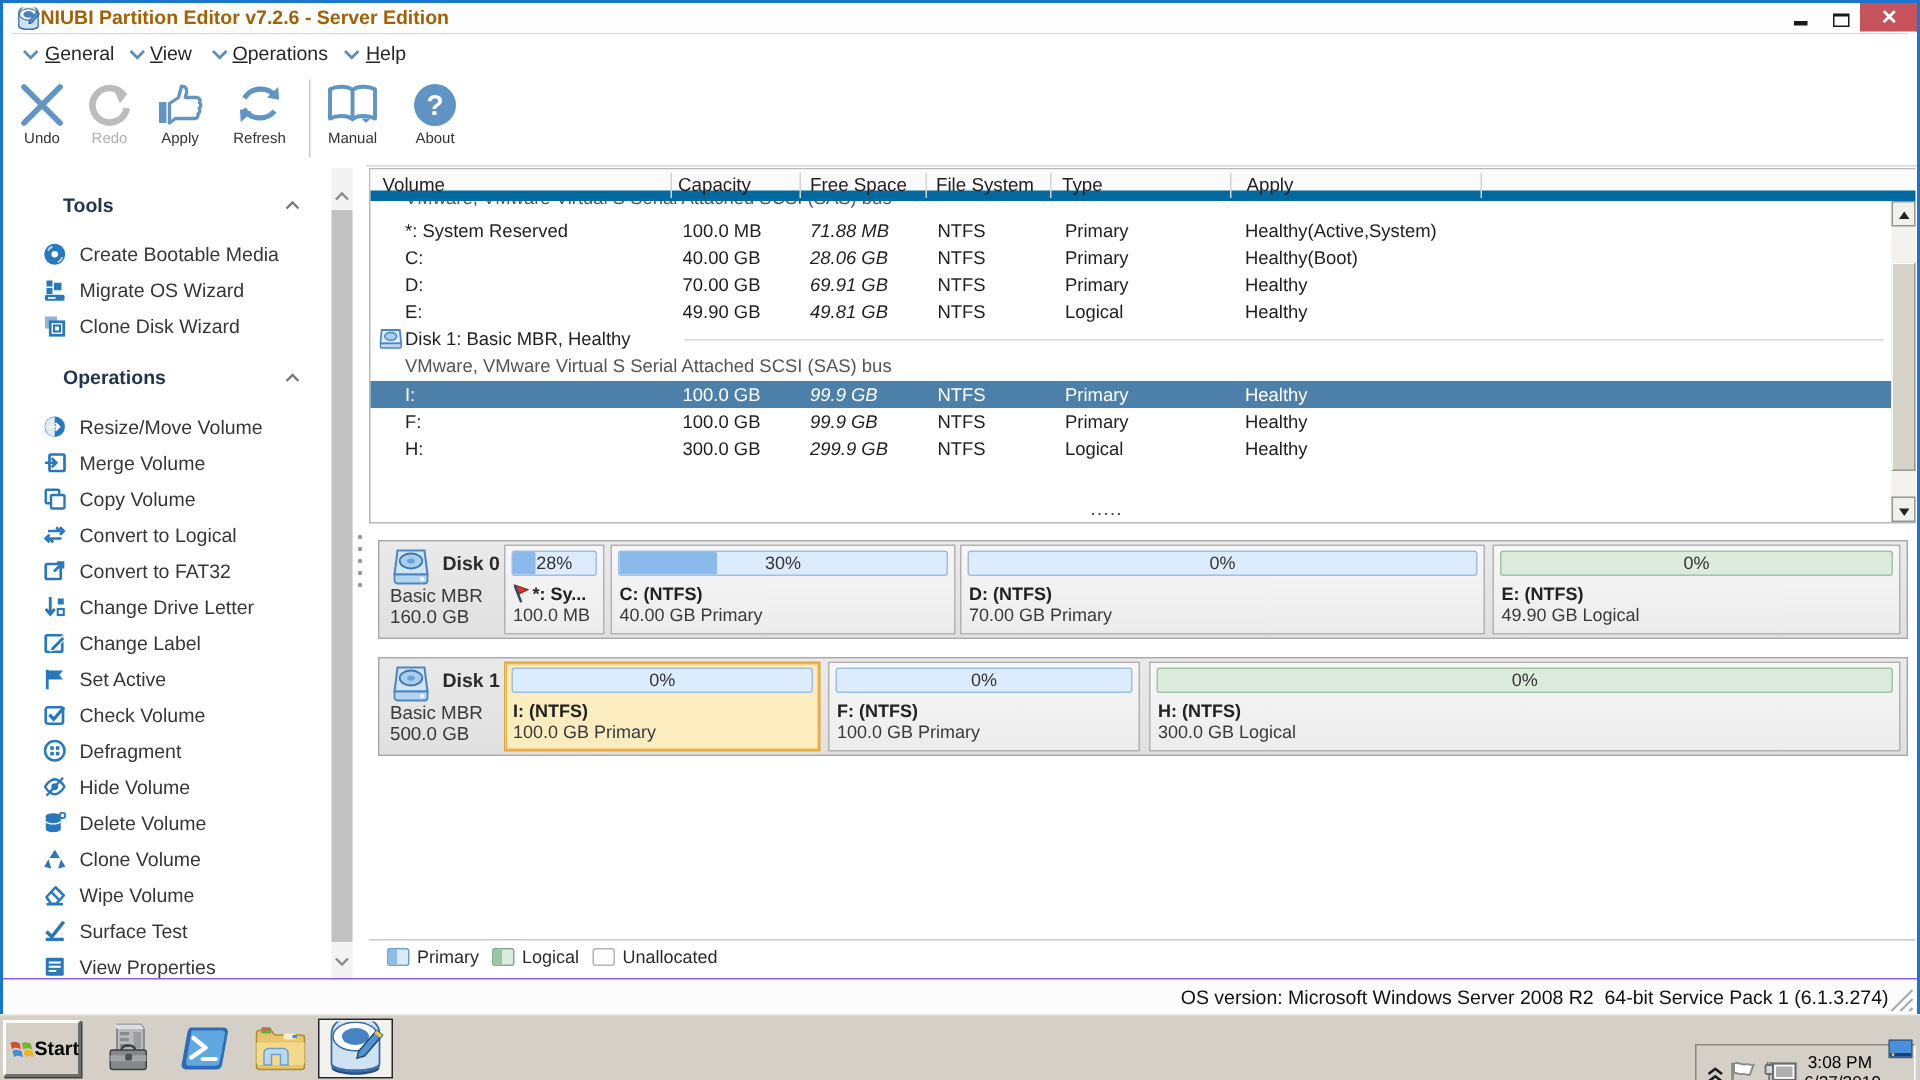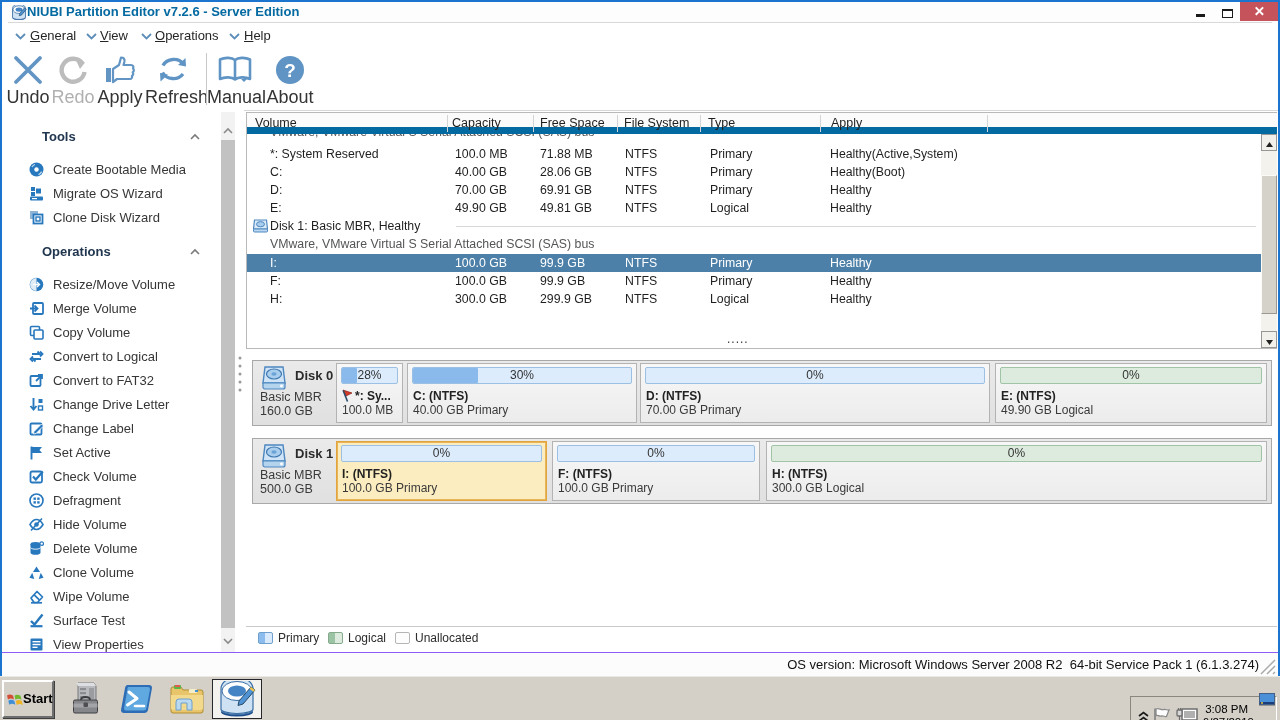--- a/index.html
+++ b/index.html
@@ -5,55 +5,55 @@
 * { margin:0; padding:0; box-sizing:border-box; }
 html,body { width:1280px; height:720px; overflow:hidden; font-family:"Liberation Sans", sans-serif; background:#fff; }
 #stage { position:relative; width:1280px; height:720px; }
 .abs { position:absolute; }
 
 
 #win { position:absolute; left:0; top:0; width:1280px; height:676px; background:#fff; }
 .winborder { position:absolute; background:#1b75cf; z-index:50; }
 #titlebar { position:absolute; left:2px; top:2px; width:1276px; height:20px; background:#fdfdfd; }
 #title-sep { position:absolute; left:8px; top:22px; width:1264px; height:1px; background:#d9d9d9; }
-#title-text { position:absolute; left:25px; top:0px; height:20px; line-height:20px; font-size:13px; font-weight:bold; color:#0369a1; }
+#title-text { position:absolute; left:25px; top:0px; height:20px; line-height:20px; font-size:13px; font-weight:bold; color:#a16207; }
 #btn-min { position:absolute; left:1194px; top:12px; width:9px; height:3px; background:#1a1a1a; }
 #btn-max { position:absolute; left:1220px; top:7px; width:11px; height:9px; border:1px solid #1a1a1a; border-top:2.5px solid #1a1a1a; }
 #btn-close { position:absolute; left:1238px; top:0px; width:39px; height:19px; background:#c4535b; color:#fff; text-align:center; line-height:19px; font-size:13.5px; font-weight:bold; }
 
 
 #menubar { position:absolute; left:2px; top:23px; width:1276px; height:25px; background:#fff; }
 .menuitem { position:absolute; top:0; height:26px; line-height:26px; font-size:13px; color:#262626; }
 .mchev { position:absolute; top:10px; }
 
 
 #toolbar { position:absolute; left:2px; top:48px; width:1276px; height:63px; background:#fff; border-bottom:1px solid #d7d7d7; }
 .tbtn { position:absolute; top:7px; width:56px; height:52px; text-align:center; }
 .tbtn svg { display:block; margin:0 auto; }
-.tlabel { font-size:18px; color:#343434; margin-top:2px; }
+.tlabel { font-size:10px; color:#343434; margin-top:2px; }
 .tlabel.dis { color:#b0b0b0; }
 #tb-sep { position:absolute; left:204px; top:5px; width:1px; height:52px; background:#c9c9c9; }
 
 
 #sidebar { position:absolute; left:2px; top:109px; width:242px; height:543px; background:#fff; }
 .sb-head { position:absolute; left:40px; font-size:13px; font-weight:bold; color:#20364f; height:18px; line-height:18px; }
 .sb-chev { position:absolute; left:187px; width:12px; height:12px; }
 .sb-item { position:absolute; left:51px; font-size:13px; color:#363636; height:18px; line-height:18px; white-space:nowrap; }
 .sb-icon { position:absolute; left:27px; width:15px; height:15px; }
 #sb-scroll { position:absolute; left:219px; top:3px; width:14px; height:540px; background:#f2f2f2; }
 #sb-thumb { position:absolute; left:0px; top:28px; width:14px; height:488px; background:#c2c2c2; }
 
 
 #list { position:absolute; left:246px; top:112px; width:1031px; height:237px; background:#fff; border:1px solid #b9b9b9; border-right:none; }
 #lhead { position:absolute; left:0; top:0; width:1030px; height:21px; background:#fbfbfb; border-bottom:7px solid #0369a1; }
 .hcell { position:absolute; top:0; height:21px; line-height:21px; font-size:12.5px; color:#1f1f1f; }
 .hdiv { position:absolute; top:2px; width:1px; height:17px; background:#d4d4d4; }
 .lrow { position:absolute; left:0; width:1014px; height:18px; line-height:18px; font-size:12.3px; color:#1f1f1f; }
 .lrow span { position:absolute; top:0; height:18px; }
-.c0 { left:23px; } .c1 { left:208px; } .c2 { left:293px; } .c3 { left:378px; } .c4 { left:463px; } .c5 { left:583px; }
+.c0 { left:23px; } .c1 { left:208px; } .c2 { left:293px;font-style:italic; } .c3 { left:378px; } .c4 { left:463px; } .c5 { left:583px; }
 #vscroll { position:absolute; left:1014px; top:21px; width:16px; height:214px; background:#f3f2ed; }
 .varrow { position:absolute; left:0px; width:16px; height:17px; background:#f1f0ea; border:1px solid #969696; text-align:center; }
 #vthumb { position:absolute; left:0px; top:41px; width:16px; height:139px; background:#d5d2c9; border:1px solid #9b9892; border-top-color:#fcfbf8; border-left-color:#fcfbf8; }
 
 
 .diskbox { position:absolute; left:252px; width:1020px; height:66px; background:linear-gradient(#eaeaea,#e0e0e0); border:1px solid #a8a8a8; }
 .dlabel { position:absolute; left:0; top:0; width:84px; height:64px; }
 .dname { position:absolute; left:42px; top:7px; font-size:13px; font-weight:bold; color:#2b2b2b; }
 .dline { position:absolute; left:7px; font-size:12.5px; color:#3a3a3a; }
 .part { position:absolute; top:2px; height:60px; background:linear-gradient(#f7f7f7,#ececec); border:1px solid #b3b3b3; }

